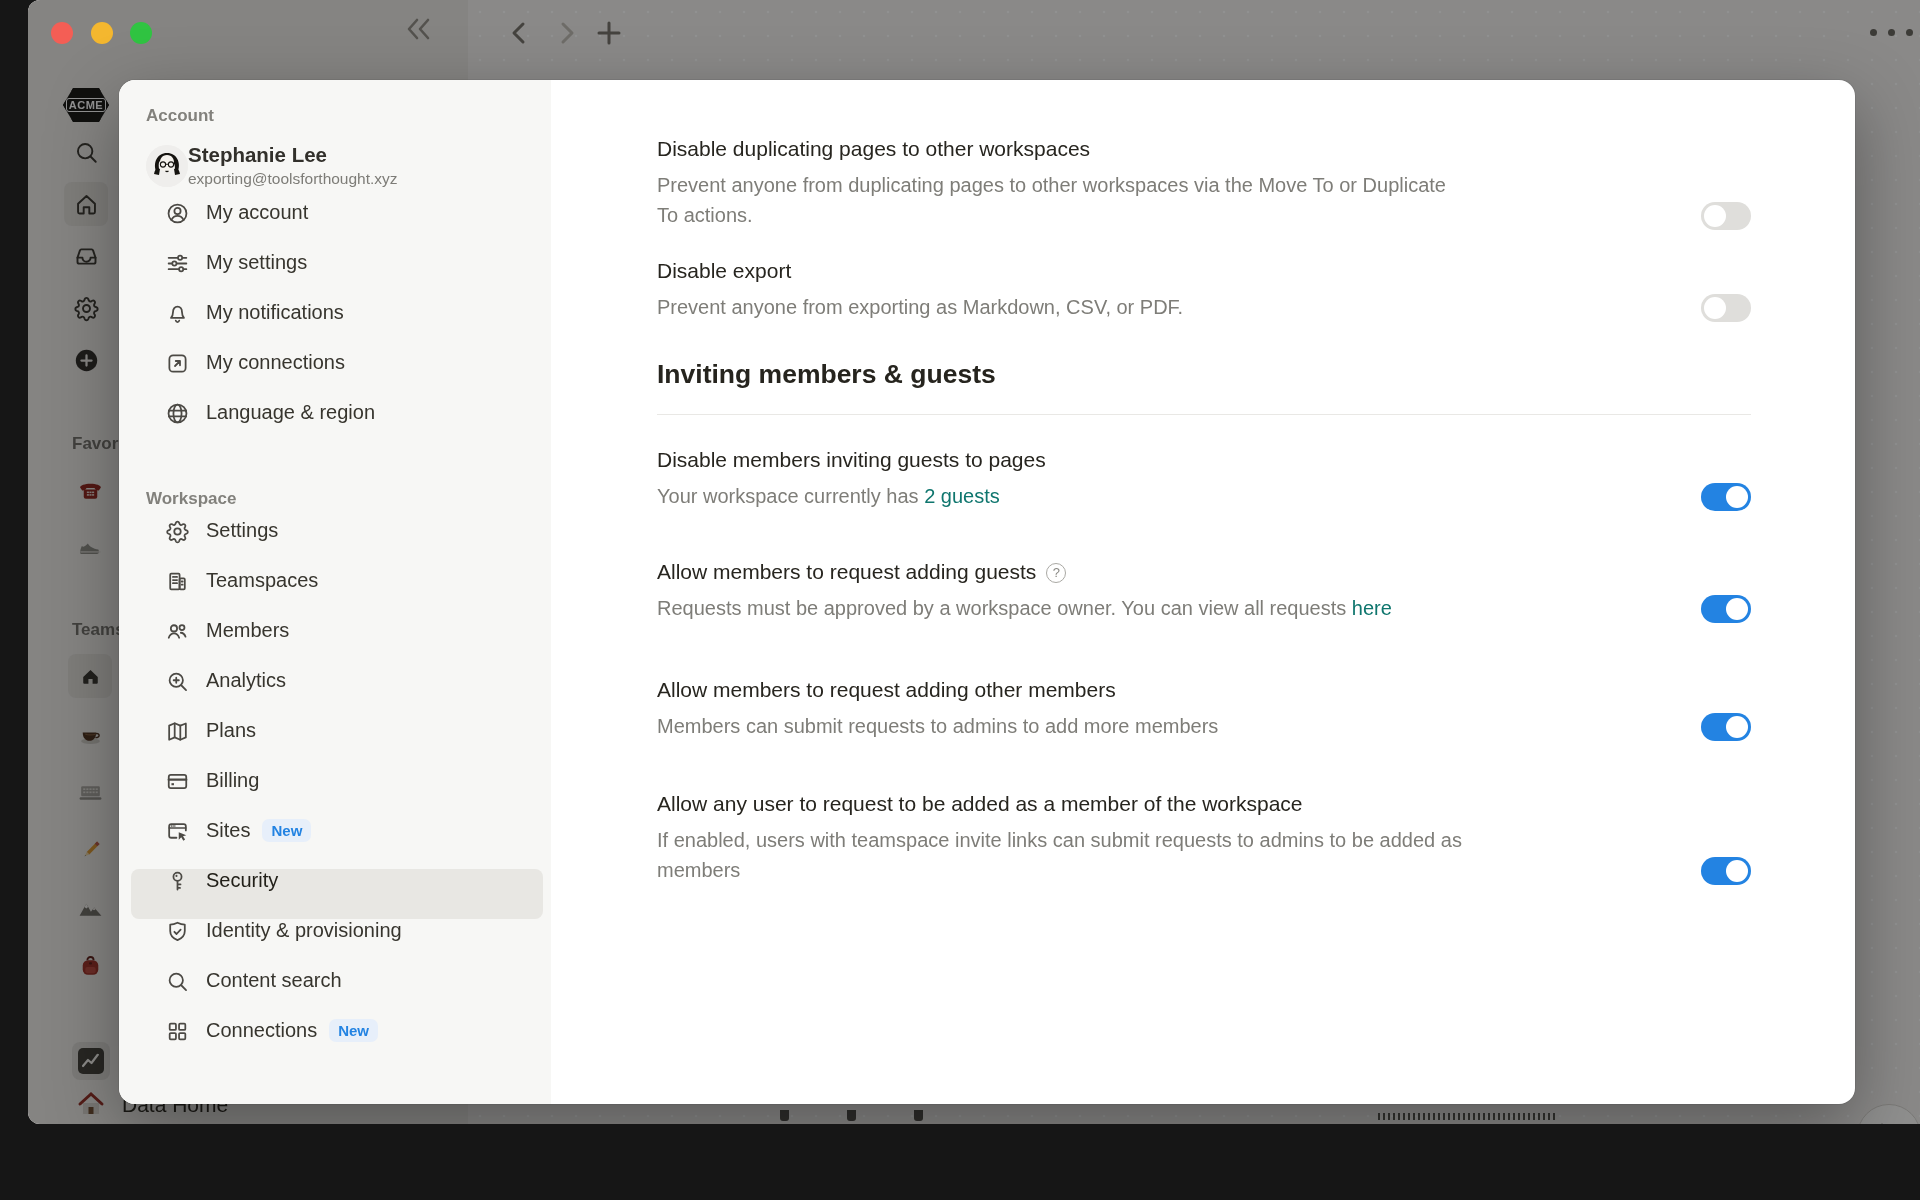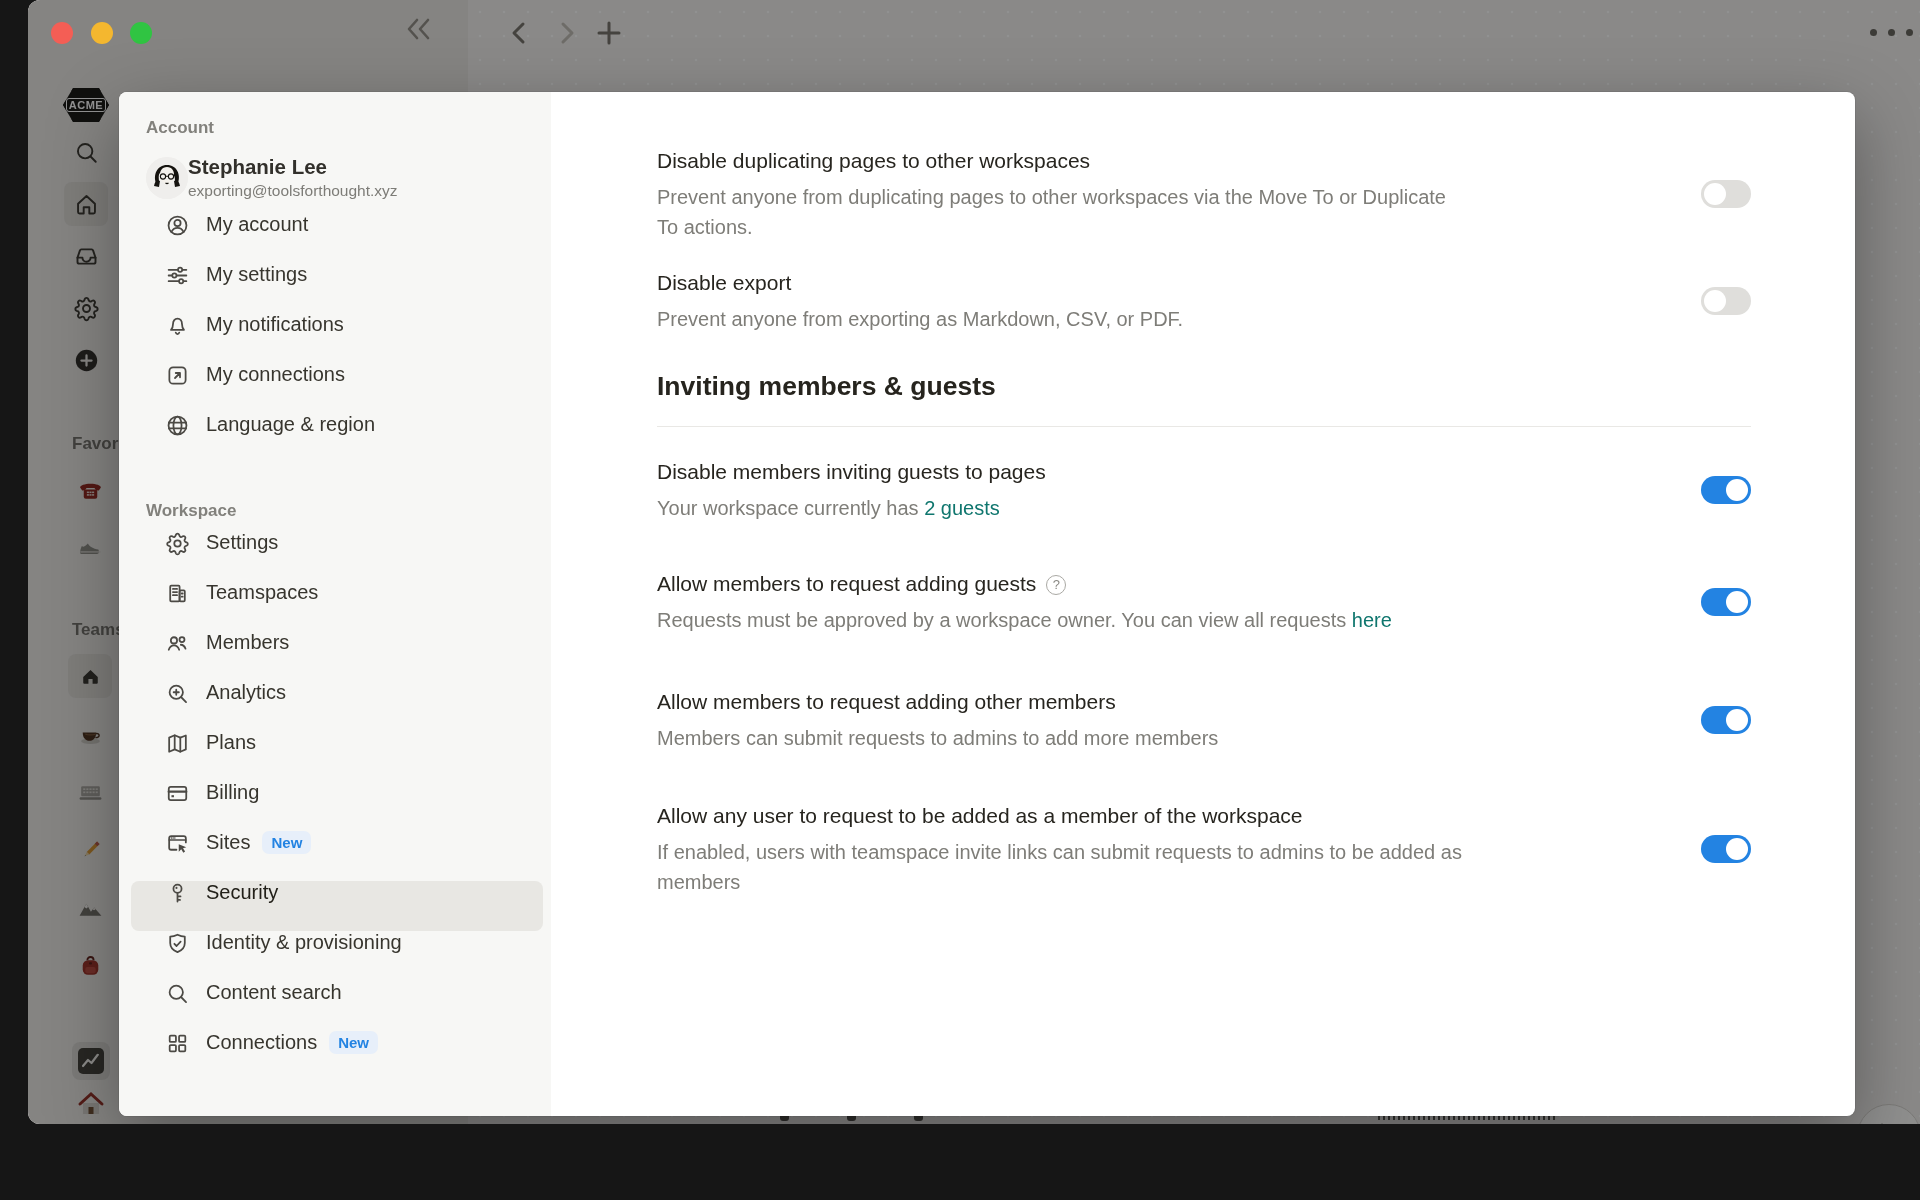--- a/index.html
+++ b/index.html
@@ -46,39 +46,39 @@
   .chrome >*{pointer-events:auto;}
   .tl{position:absolute;top:22px;width:22px;height:22px;border-radius:50%;}
   .tl.red{left:23px;background:#f45e55;} .tl.yellow{left:63px;background:#f4b72f;} .tl.green{left:102px;background:#30c442;}
   .chev-collapse{position:absolute;left:376px;top:16px;color:#54524e;}
   .nav-ic{position:absolute;top:18px;color:#45433f;}
   .nav-back{left:478px;} .nav-fwd{left:526px;color:#6e6c68;} .nav-plus{left:566px;}
   .more-dots{position:absolute;left:1842px;top:29px;display:flex;gap:11px;}
   .more-dots i{width:7px;height:7px;border-radius:50%;background:#3c3b37;}
 
   
-  .modal{position:absolute;left:91px;top:92px;width:1736px;height:1024px;background:#ffffff;border-radius:8px;z-index:10;
+  .modal{position:absolute;left:91px;top:80px;width:1736px;height:1024px;background:#ffffff;border-radius:16px;z-index:10;
     box-shadow:0 24px 70px rgba(0,0,0,.35),0 0 0 1px rgba(0,0,0,.06);display:flex;overflow:hidden;}
   .m-side{width:432px;background:#f7f7f5;padding-top:26px;flex-shrink:0;}
   .m-header{margin:0 0 0 27px;font-size:17px;font-weight:600;color:#82817c;}
   .m-header.ws{margin-top:38px;}
   .user{display:flex;align-items:center;margin:16px 0 12px 27px;}
   .avatar{width:42px;height:42px;border-radius:50%;overflow:hidden;flex-shrink:0;background:#efeeec;}
   .u-name{font-size:20.5px;font-weight:600;color:#32302b;line-height:26px;}
   .u-mail{font-size:15.5px;color:#7d7c77;line-height:21px;}
   .side-item{display:flex;align-items:flex-start;height:50px;margin:0 8px 0 12px;padding-left:34px;border-radius:8px;cursor:pointer;}
   .side-item.active{background:#e8e7e3;}
   .side-item.active .side-label{font-weight:400;color:#222019;}
   .side-icon{width:25px;height:25px;color:#4c4a45;flex-shrink:0;display:flex;align-items:center;justify-content:center;}
   .side-icon svg{width:25px;height:25px;}
   .side-label{margin-left:16px;font-size:20px;color:#37352e;white-space:nowrap;}
   .badge{margin-left:12px;font-size:15px;font-weight:600;color:#2383e2;background:#e7effa;border-radius:7px;padding:3px 9px;}
 
   .m-content{flex:1;padding:26px 104px 0 106px;overflow:hidden;}
-  .setting-row{display:flex;align-items:center;justify-content:space-between;}
+  .setting-row{display:flex;align-items:flex-end;justify-content:space-between;}
   .row-text{max-width:860px;}
   .row-title{font-size:21px;font-weight:500;color:#27251f;line-height:30px;}
   .row-desc{font-size:20px;color:#7e7d78;line-height:30px;max-width:810px;margin-top:6px;}
   .row-desc a{color:#0f766e;text-underline-offset:3px;cursor:pointer;}
   .row-desc.linkblock a{display:inline-block;}
   .help{display:inline-flex;align-items:center;justify-content:center;width:20px;height:20px;border:1.5px solid #aaa9a4;border-radius:50%;
     font-size:13px;color:#8b8a85;margin-left:10px;vertical-align:2px;font-weight:400;}
   .toggle{width:50px;height:28px;border-radius:14px;flex-shrink:0;position:relative;cursor:pointer;margin-left:40px;}
   .toggle.on{background:#2383e2;} .toggle.off{background:#dfdedb;}
   .toggle .knob{position:absolute;top:3px;width:22px;height:22px;border-radius:50%;background:#fff;}

